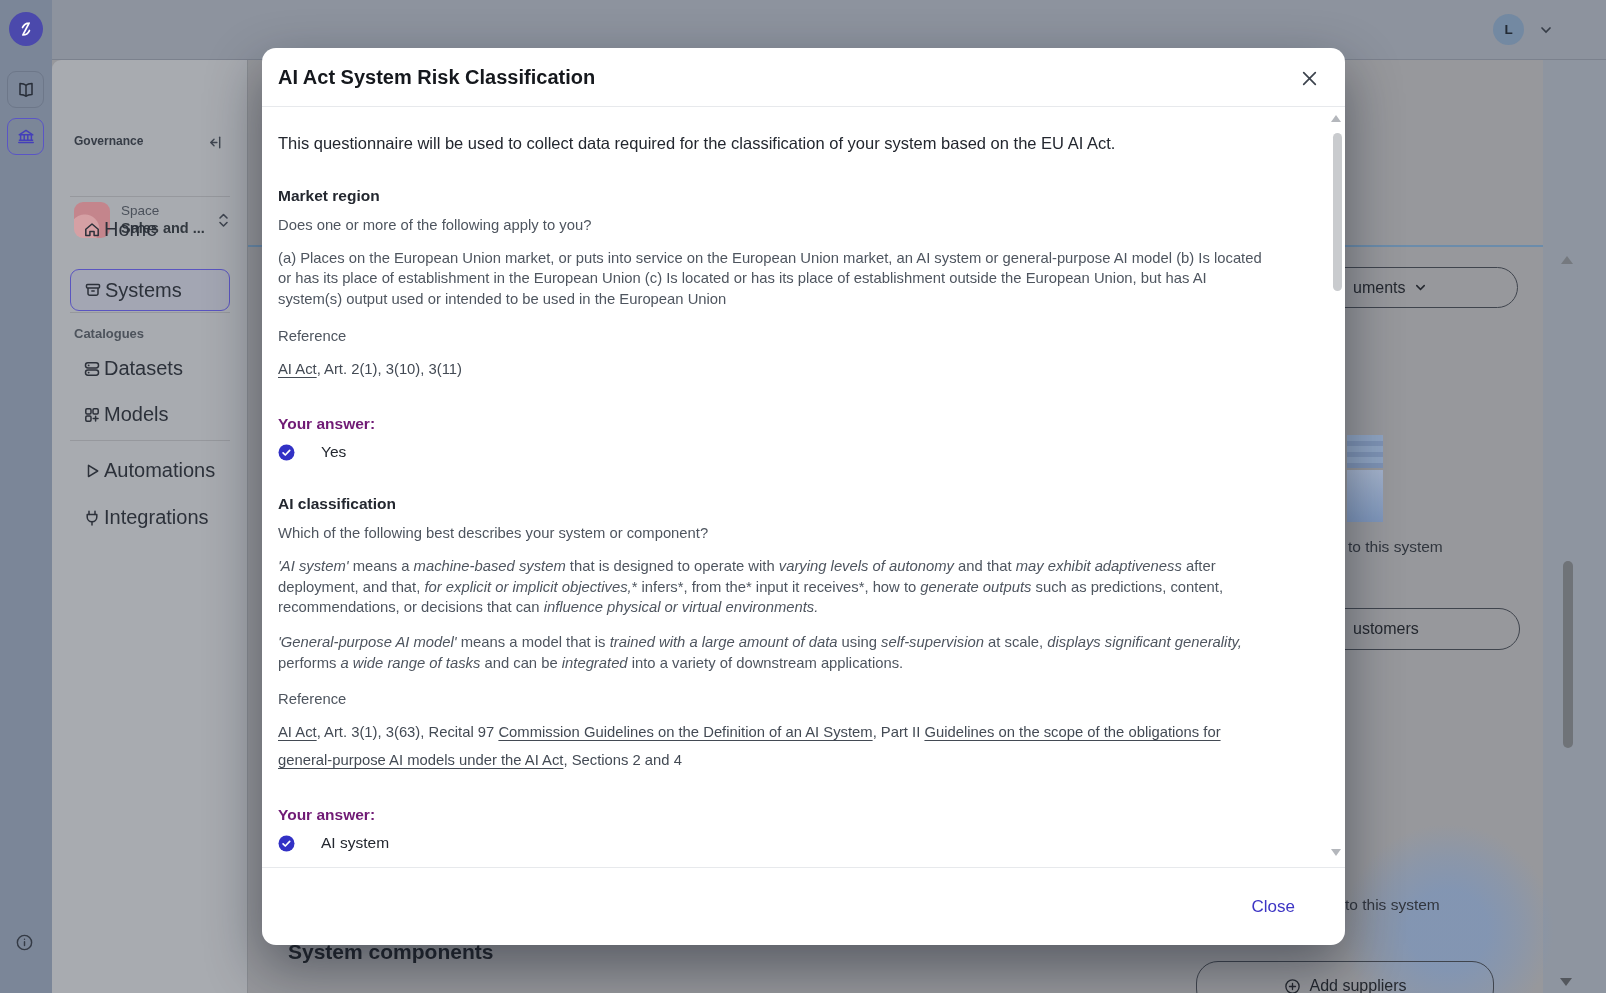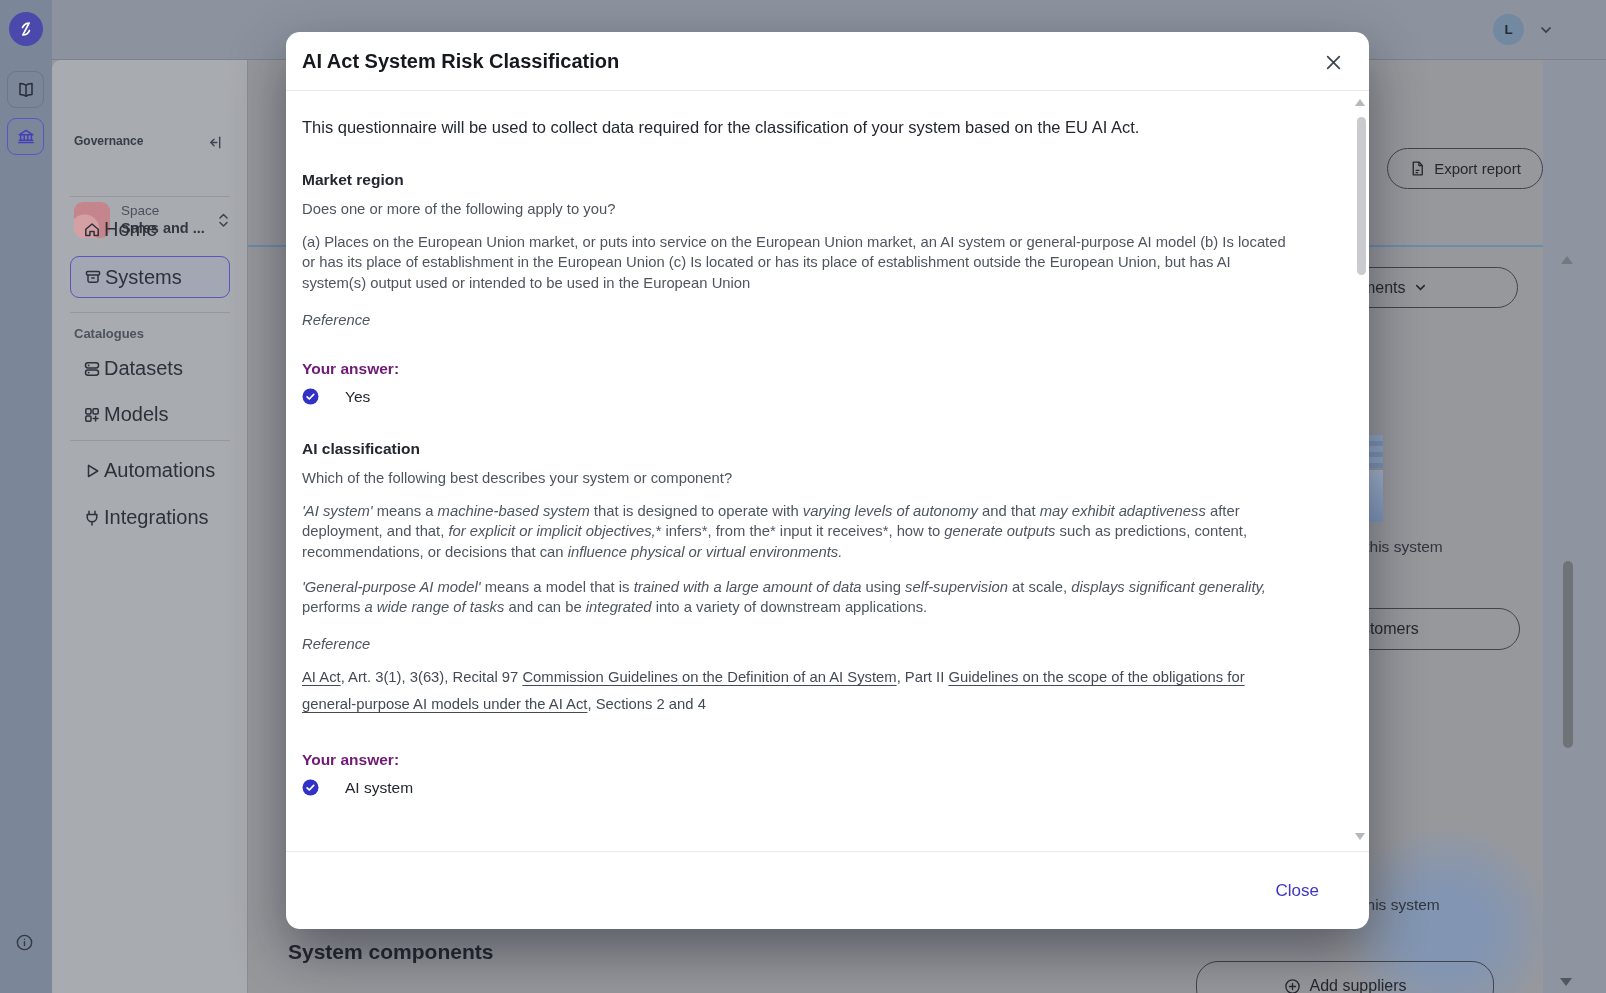--- a/index.html
+++ b/index.html
@@ -48,38 +48,38 @@
   .thumb .b2{height:52px;margin-top:2px;background:linear-gradient(180deg,#a3b2cb,#7e96bb);}
   .bg-text{position:absolute;font-size:15.5px;color:#31363e;}
   .blob{position:absolute;left:1080px;top:745px;width:240px;height:240px;pointer-events:none;background:radial-gradient(circle at 120px 125px,rgba(120,148,190,.65) 0 40px,rgba(120,148,190,.38) 72px,rgba(120,148,190,0) 106px);}
   .components-h{position:absolute;left:40px;top:880px;font-size:21px;font-weight:700;color:#23272e;}
   .pg-thumb{position:absolute;left:1315px;top:501px;width:10px;height:187px;border-radius:5px;background:#6f7378;}
   .tri{width:0;height:0;position:absolute;}
   .tri.up-main{left:1313px;top:196px;border-left:6px solid transparent;border-right:6px solid transparent;border-bottom:8px solid #75797f;}
   .tri.down-main{left:1312px;top:918px;border-left:6px solid transparent;border-right:6px solid transparent;border-top:8px solid #53575d;}
 
   
-  .modal{position:absolute;left:262px;top:32px;width:1083px;height:897px;background:#ffffff;border-radius:14px;box-shadow:0 22px 55px rgba(12,18,32,.45);z-index:10;margin-left:24px;}
+  .modal{position:absolute;left:262px;top:48px;width:1083px;height:897px;background:#ffffff;border-radius:14px;box-shadow:0 22px 55px rgba(12,18,32,.45);z-index:10;}
   .m-header{position:absolute;left:0;top:0;right:0;height:59px;border-bottom:1px solid #e7e9ec;display:flex;align-items:center;padding-left:16px;}
   .m-title{font-size:20px;font-weight:600;color:#15181d;}
   .m-close{position:absolute;right:24px;top:18px;width:24px;height:24px;display:flex;align-items:center;justify-content:center;color:#3c434d;cursor:pointer;}
   .m-content{position:absolute;left:0;top:60px;right:0;bottom:78px;overflow:hidden;padding:0 72px 0 16px;}
   .m-footer{position:absolute;left:0;bottom:0;right:0;height:78px;border-top:1px solid #e7e9ec;}
   .m-close-btn{position:absolute;right:44px;top:50%;transform:translateY(-50%);font-size:17px;font-weight:500;color:#3d35c4;background:none;border:none;cursor:pointer;}
   
   .m-sb-thumb{position:absolute;right:3px;top:85px;width:9px;height:158px;border-radius:5px;background:#c9cbce;}
   .m-sb-up{position:absolute;right:4px;top:67px;width:0;height:0;border-left:5px solid transparent;border-right:5px solid transparent;border-bottom:7px solid #b4b7bc;}
   .m-sb-down{position:absolute;right:4px;top:801px;width:0;height:0;border-left:5px solid transparent;border-right:5px solid transparent;border-top:7px solid #b4b7bc;}
 
   
   .blk-intro{font-size:16.5px;color:#23272f;margin:26px 0 32px;}
   .blk-heading{font-size:15.5px;font-weight:700;color:#23272f;margin:34px 0 10px;}
   .blk-question{font-size:14.8px;color:#4e555f;margin:0 0 12px;line-height:1.4;}
   .blk-body{font-size:14.8px;color:#4e555f;line-height:1.4;margin:0 0 14px;}
-  .blk-ref{font-size:14.8px;font-style:italic;color:#4e555f;margin:18px 0 12px;}
+  .blk-ref{font-size:14.8px;color:#4e555f;margin:18px 0 12px;}
   .blk-links{font-size:14.8px;color:#434a54;line-height:1.85;margin:0 0 6px;}
   .blk-answer_label{font-size:15.5px;font-weight:700;color:#701a75;margin:32px 0 10px;}
   .blk-answer{display:flex;align-items:center;gap:26px;font-size:15.5px;color:#23272f;margin:0 0 14px;}
   .blk-answer .radio{display:flex;flex:none;}
   .it{font-style:italic;}
   .lnk{text-decoration:underline;text-underline-offset:3px;cursor:pointer;}
 </style>
 </head>
 <body>
 
@@ -148,21 +148,21 @@
     <div class="sb-divider" style="top:136px"></div>
 
     <div class="sb-row" style="top:151px">
       <span class="ic">
         <svg width="20" height="20" viewBox="0 0 20 20" fill="none" stroke="currentColor" stroke-width="1.5" stroke-linejoin="round">
             <path d="M3.8 9.3 10 4l6.2 5.3v6.2h-4.1v-3.9H7.9v3.9H3.8V9.3Z"></path>
           </svg>
       </span>
       <span>Home</span>
     </div>
-    <div class="sb-row active" style="top:196px">
+    <div class="sb-row active" style="top:209px">
       <span class="ic">
         <svg width="20" height="20" viewBox="0 0 20 20" fill="none" stroke="currentColor" stroke-width="1.5" stroke-linejoin="round">
             <rect x="3.5" y="4.5" width="13" height="3.6" rx="1"></rect>
             <path d="M5 8.1v5.4a1.8 1.8 0 0 0 1.8 1.8h6.4a1.8 1.8 0 0 0 1.8-1.8V8.1"></path>
             <path d="M8.3 11h3.4"></path>
           </svg>
       </span>
       <span>Systems</span>
     </div>
     <div class="sb-divider" style="top:252px"></div>
@@ -205,29 +205,20 @@
             <path d="M5.2 6.4h9.6v2.6a4.8 4.8 0 0 1-9.6 0V6.4Z"></path>
             <path d="M10 13.9v3"></path>
           </svg>
       </span>
       <span>Integrations</span>
     </div>
   </div>
 
   <div class="main">
     <div class="gutter"></div>
-    <div class="pill export-btn">
-      <span style="display:flex">
-        <svg width="17" height="17" viewBox="0 0 18 18" fill="none" stroke="currentColor" stroke-width="1.4" stroke-linejoin="round">
-            <path d="M4.5 2.2h6l3.5 3.5v10h-9.5v-13.5Z"></path>
-            <path d="M10.5 2.2v3.7h3.5M7 11h4M7 13.3h2.6"></path>
-          </svg>
-      </span>
-      <span>Export report</span>
-    </div>
     <div class="tabline"></div>
     <div class="tri up-main"></div>
     <div class="pill doc-btn">
       <span>uments</span>
       <span style="display:flex">
         <svg width="15" height="15" viewBox="0 0 16 16" fill="none" stroke="currentColor" stroke-width="1.6" stroke-linecap="round">
             <path d="M4 6l4 4 4-4"></path>
           </svg>
       </span>
     </div>
@@ -264,20 +255,21 @@
           </svg>
       </div>
     </div>
 
     <div class="m-content">
         <div class="blk-intro"><span>This questionnaire will be used to collect data required for the classification of your system based on the EU AI Act.</span></div>
         <div class="blk-heading"><span>Market region</span></div>
         <div class="blk-question"><span>Does one or more of the following apply to you?</span></div>
         <div class="blk-body"><span>(a) Places on the European Union market, or puts into service on the European Union market, an AI system or general-purpose AI model (b) Is located or has its place of establishment in the European Union (c) Is located or has its place of establishment outside the European Union, but has AI system(s) output used or intended to be used in the European Union</span></div>
         <div class="blk-ref"><span>Reference</span></div>
+        <div class="blk-links"><span class="lnk">AI Act</span><span>, Art. 2(1), 3(10), 3(11)</span></div>
         <div class="blk-answer_label"><span>Your answer:</span></div>
         <div class="blk-answer">
           <span class="radio">
             <svg width="17" height="17" viewBox="0 0 17 17">
               <circle cx="8.5" cy="8.5" r="8" fill="#3231c5"></circle>
               <path d="M5.1 8.8l2.2 2.2 4.4-4.6" stroke="#fff" stroke-width="1.7" fill="none" stroke-linecap="round" stroke-linejoin="round"></path>
             </svg>
           </span>
           <span>Yes</span>
         </div>

